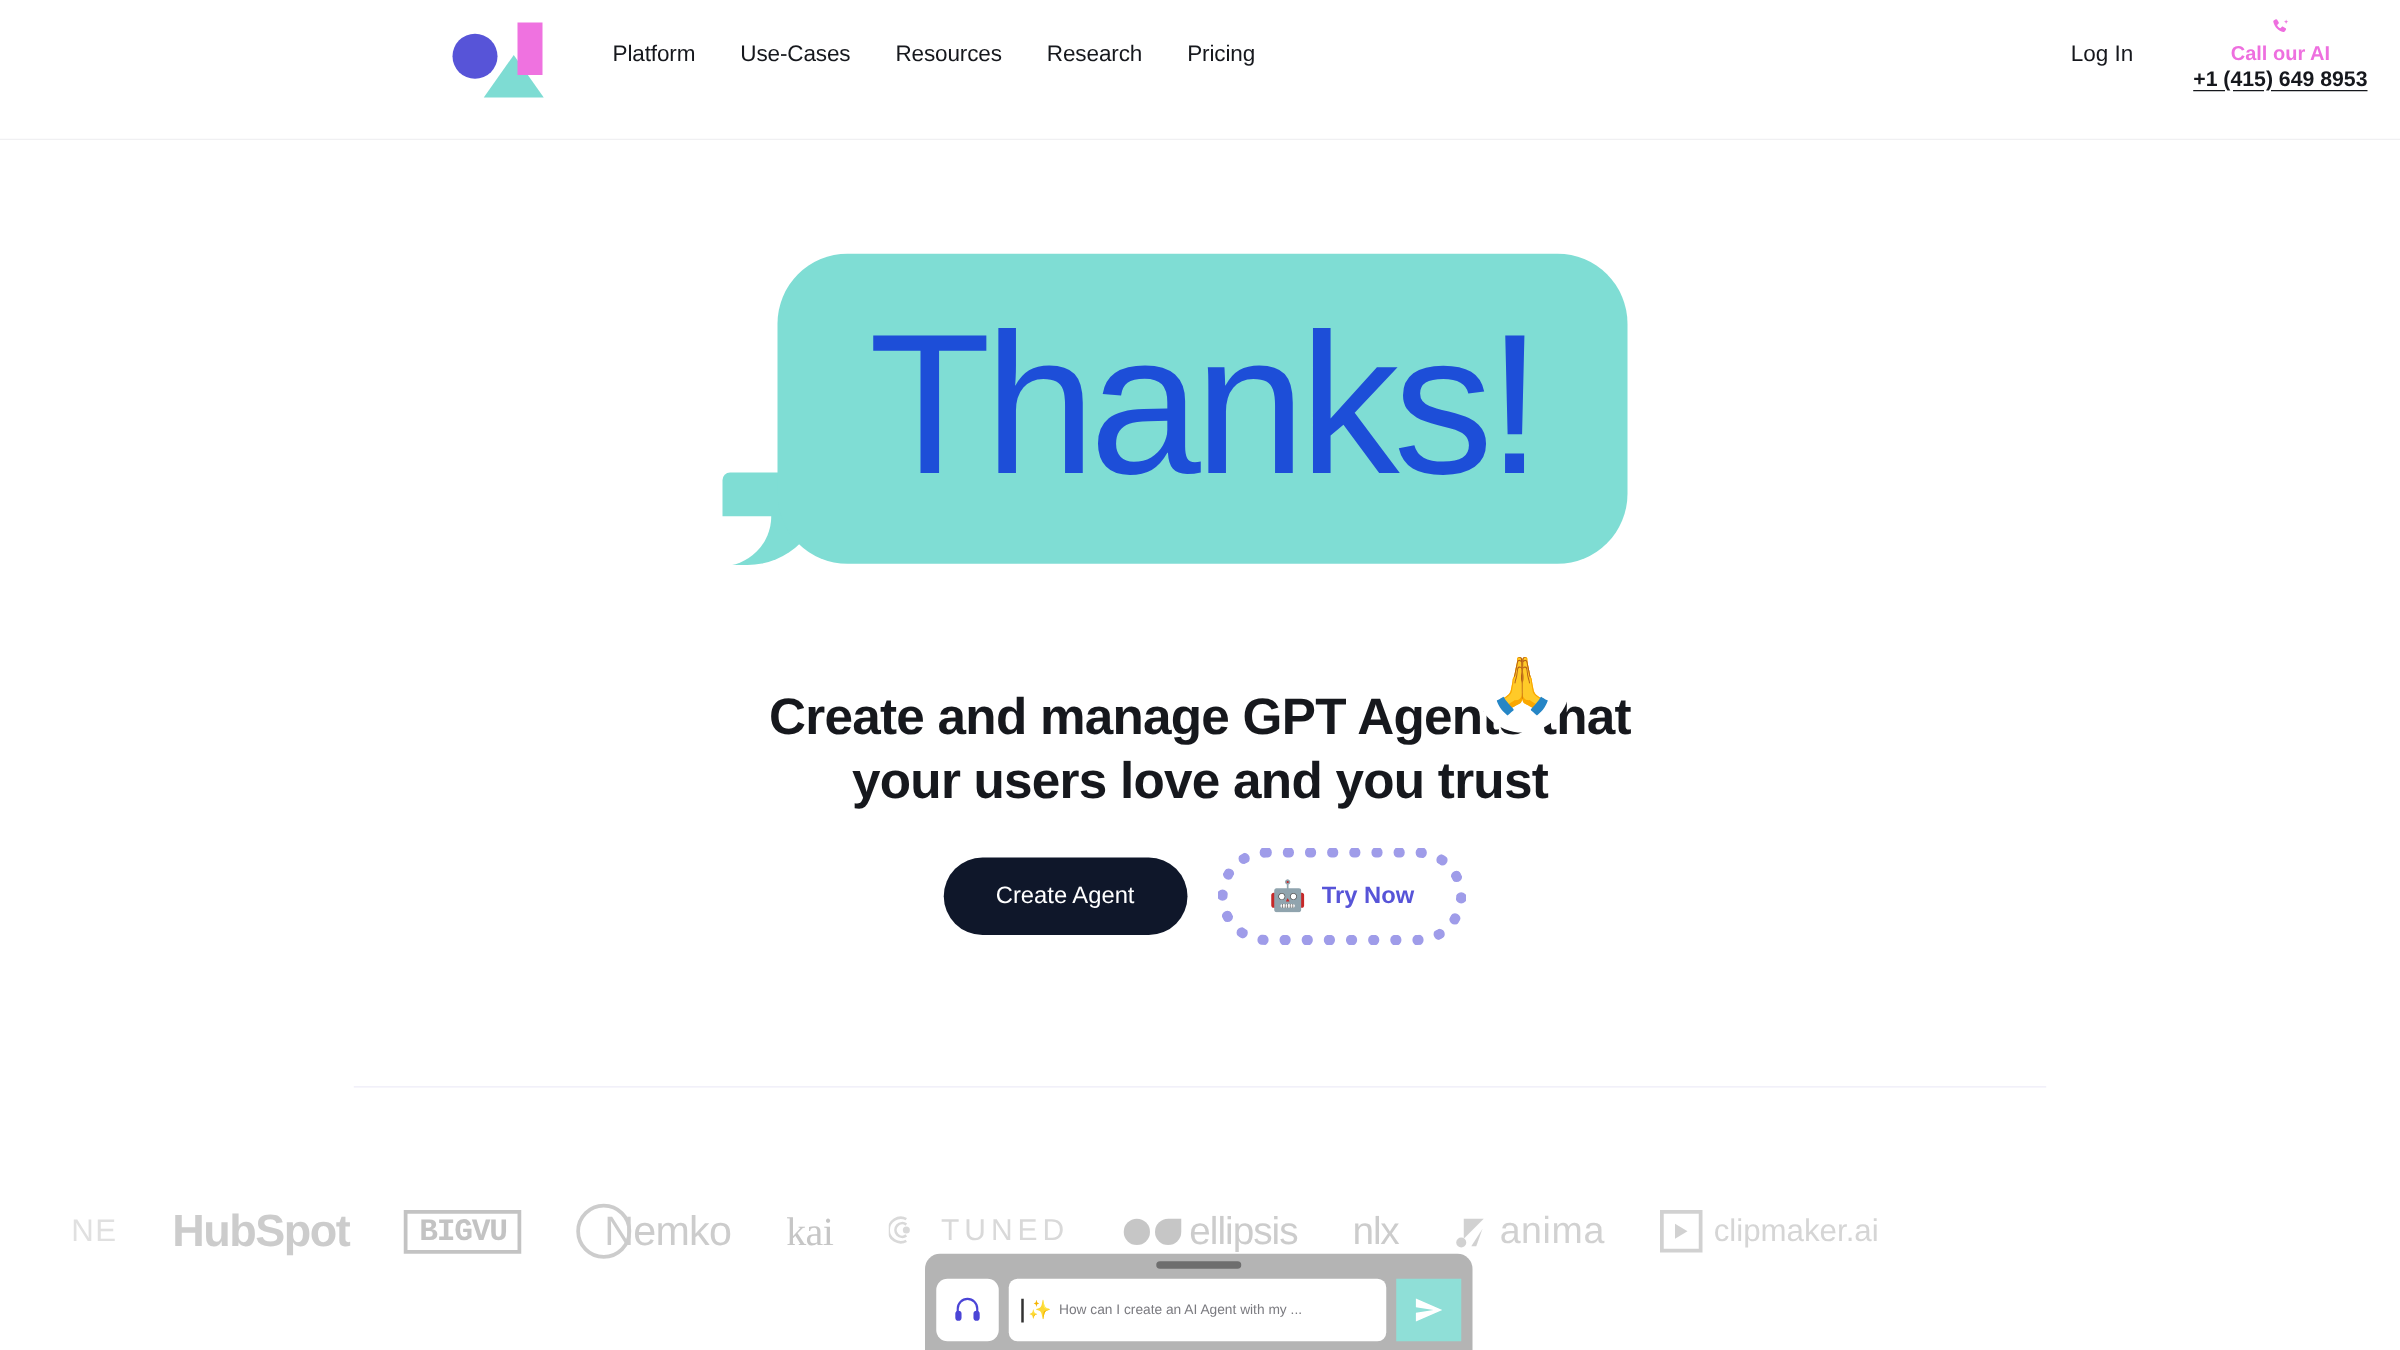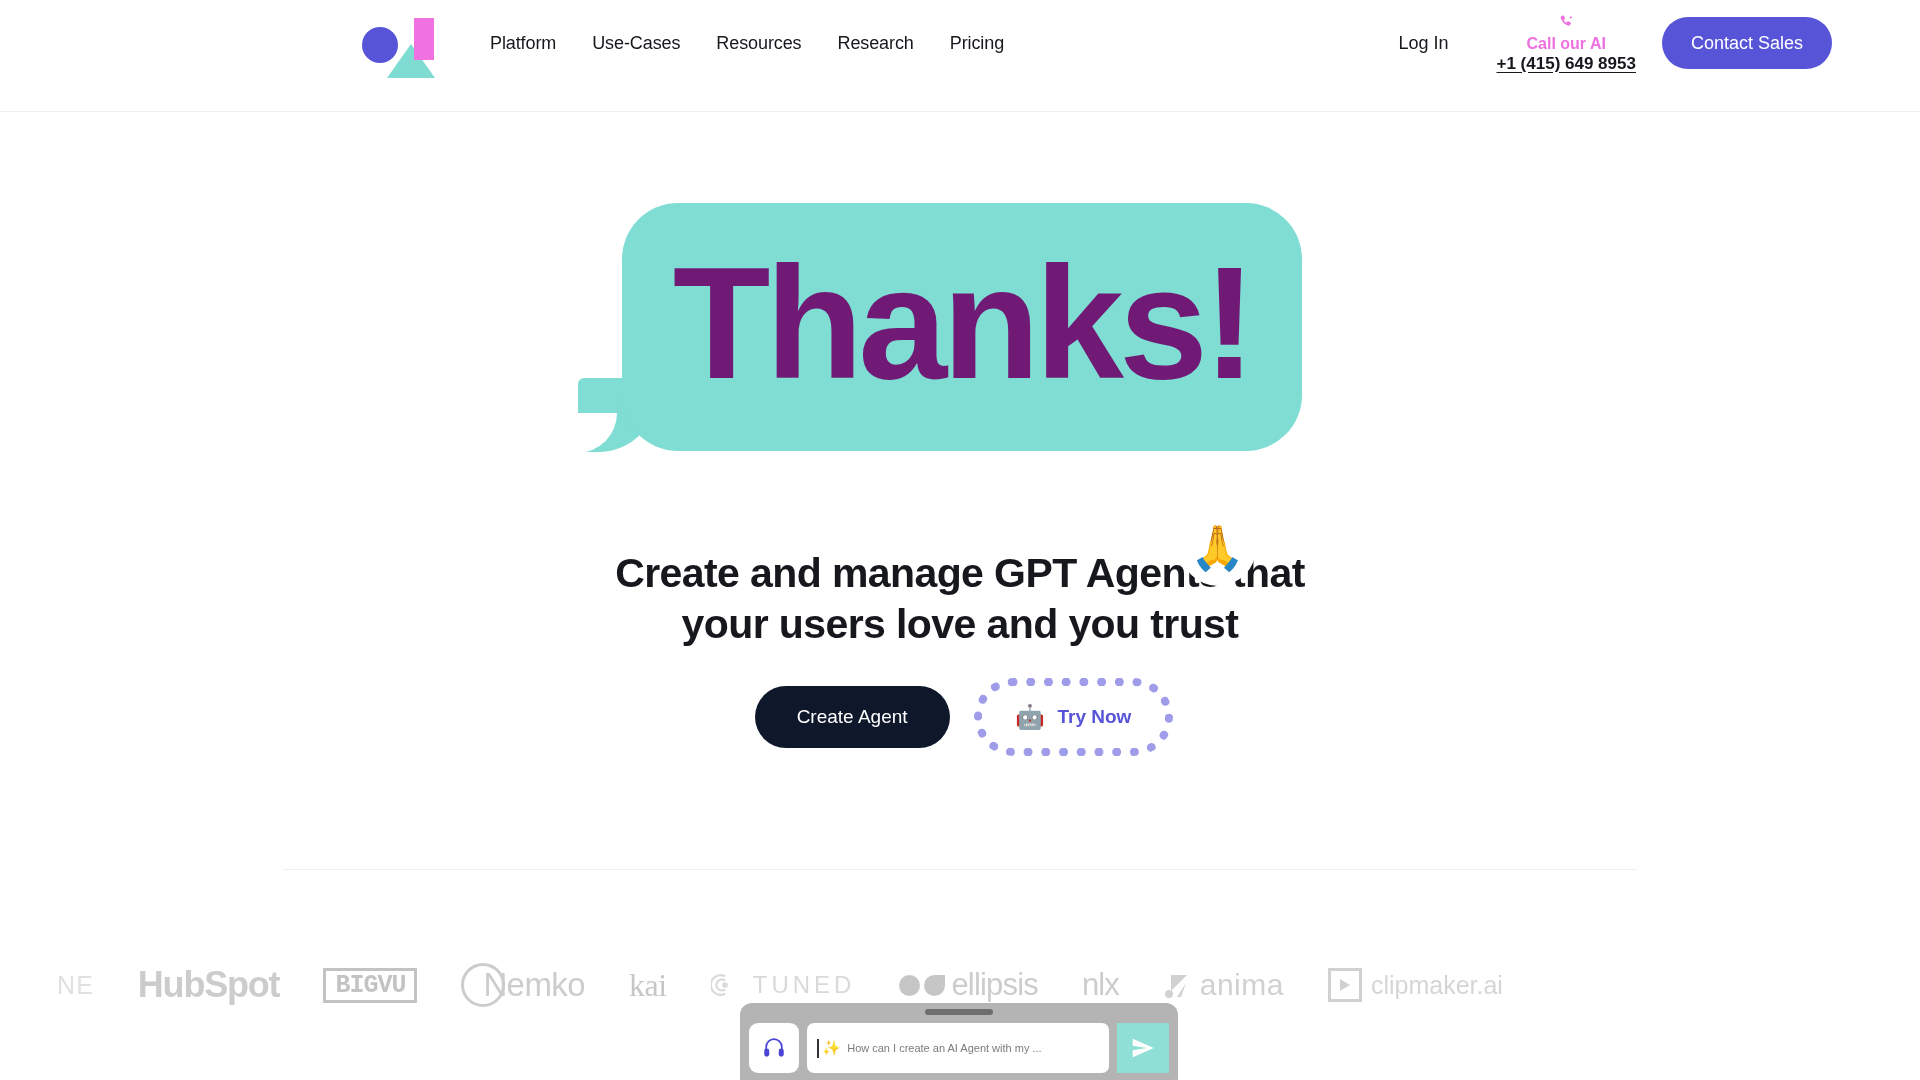--- a/index.html
+++ b/index.html
@@ -188,22 +188,22 @@
     position: absolute;
     left: -3px;
     bottom: -1px;
     width: 42px;
     height: 40px;
     background: #ffffff;
     border-bottom-right-radius: 40px;
   }
   .bubble-text {
     font-size: 160px;
-    font-weight: bold;
-    color: #701a75;
+    font-weight: normal;
+    color: #1d4ed8;
     letter-spacing: -5px;
     line-height: 1;
     position: relative;
     top: -4px;
   }
   .bubble-emoji {
     position: absolute;
     left: 1180px;
     top: 424px;
     width: 76px; height: 76px;
@@ -451,21 +451,20 @@
             <svg viewBox="0 0 24 24" width="17" height="17" fill="#ee6fdf">
               <path d="M6.6 2.1c.5-.3 1.2-.1 1.5.4l1.7 3c.3.5.2 1.1-.2 1.5L8 8.6c.6 1.6 2 3 3.6 3.6l1.6-1.6c.4-.4 1-.5 1.5-.2l3 1.7c.5.3.7 1 .4 1.5l-1.2 2c-.4.7-1.2 1-2 .8C9.6 15.2 5.1 10.7 3.8 5c-.2-.8.1-1.6.8-2l2-0.9z"></path>
               <path d="M18.2 2.2l.7 1.9 1.9.7-1.9.7-.7 1.9-.7-1.9-1.9-.7 1.9-.7.7-1.9z"></path>
             </svg>
           </span>
           <span>Call our AI</span>
         </div>
         <a class="call-number">+1 (415) 649 8953</a>
       </div>
 
-      <button class="contact-btn">Contact Sales</button>
     </div>
   </header>
 
   <section class="hero">
 
     <div class="bubble-wrap">
       <div class="bubble-tail"></div>
       <div class="bubble">
         <div class="bubble-text">Thanks!</div>
       </div>

